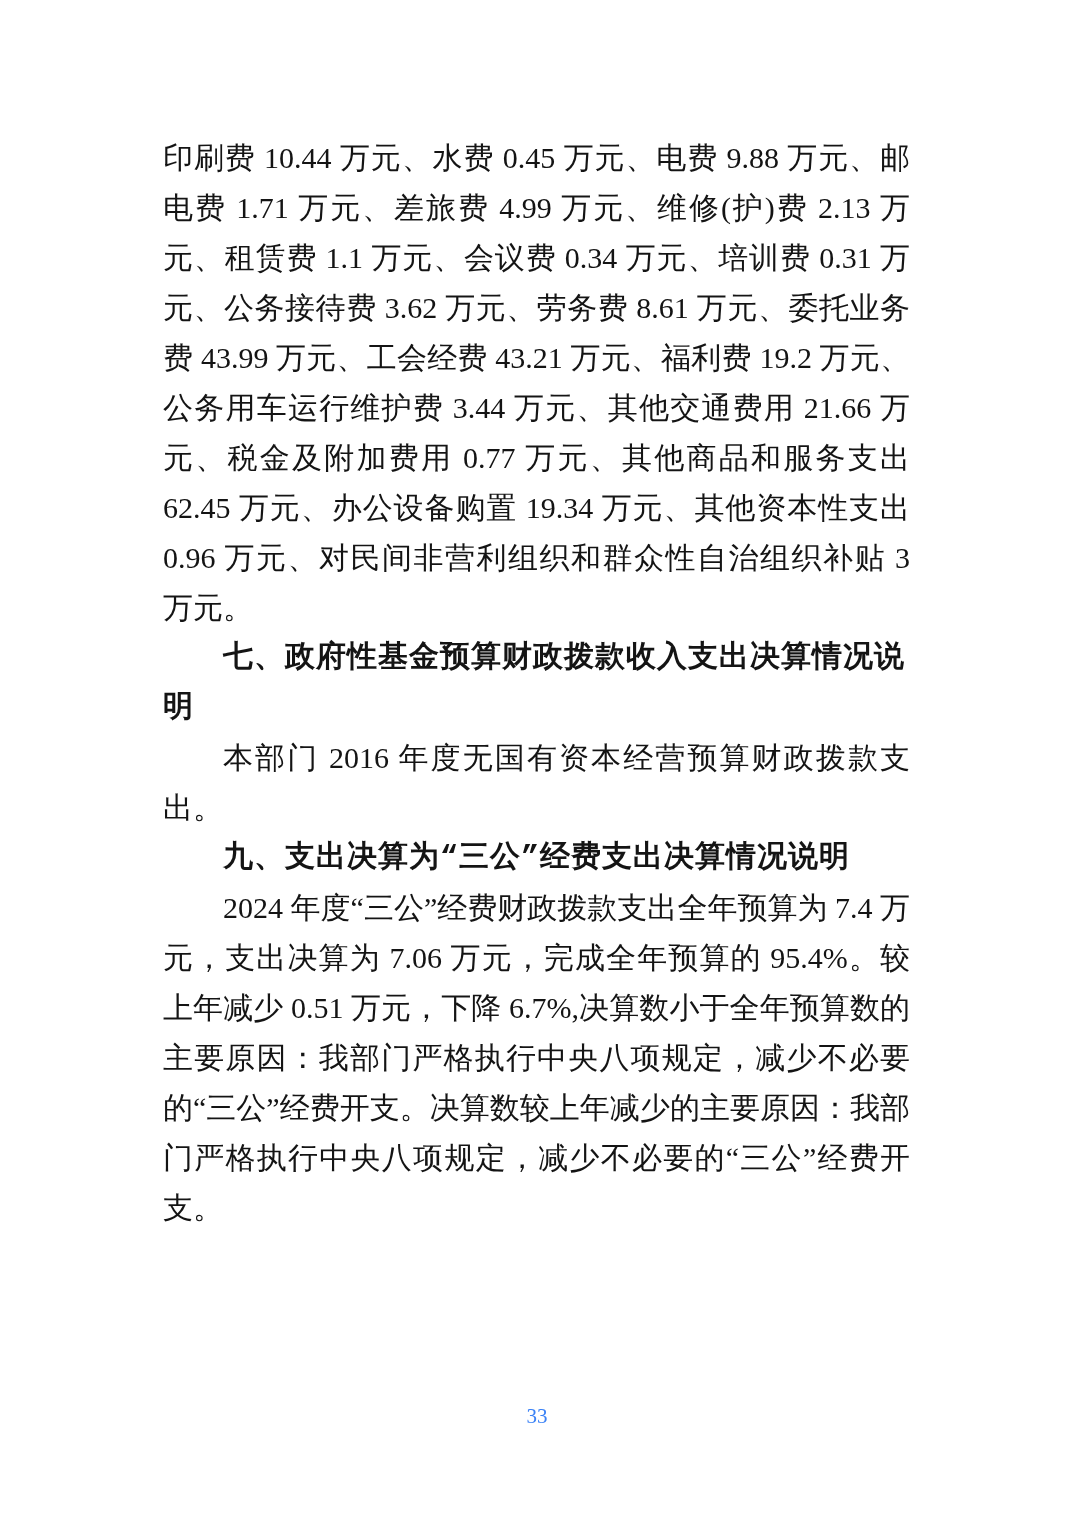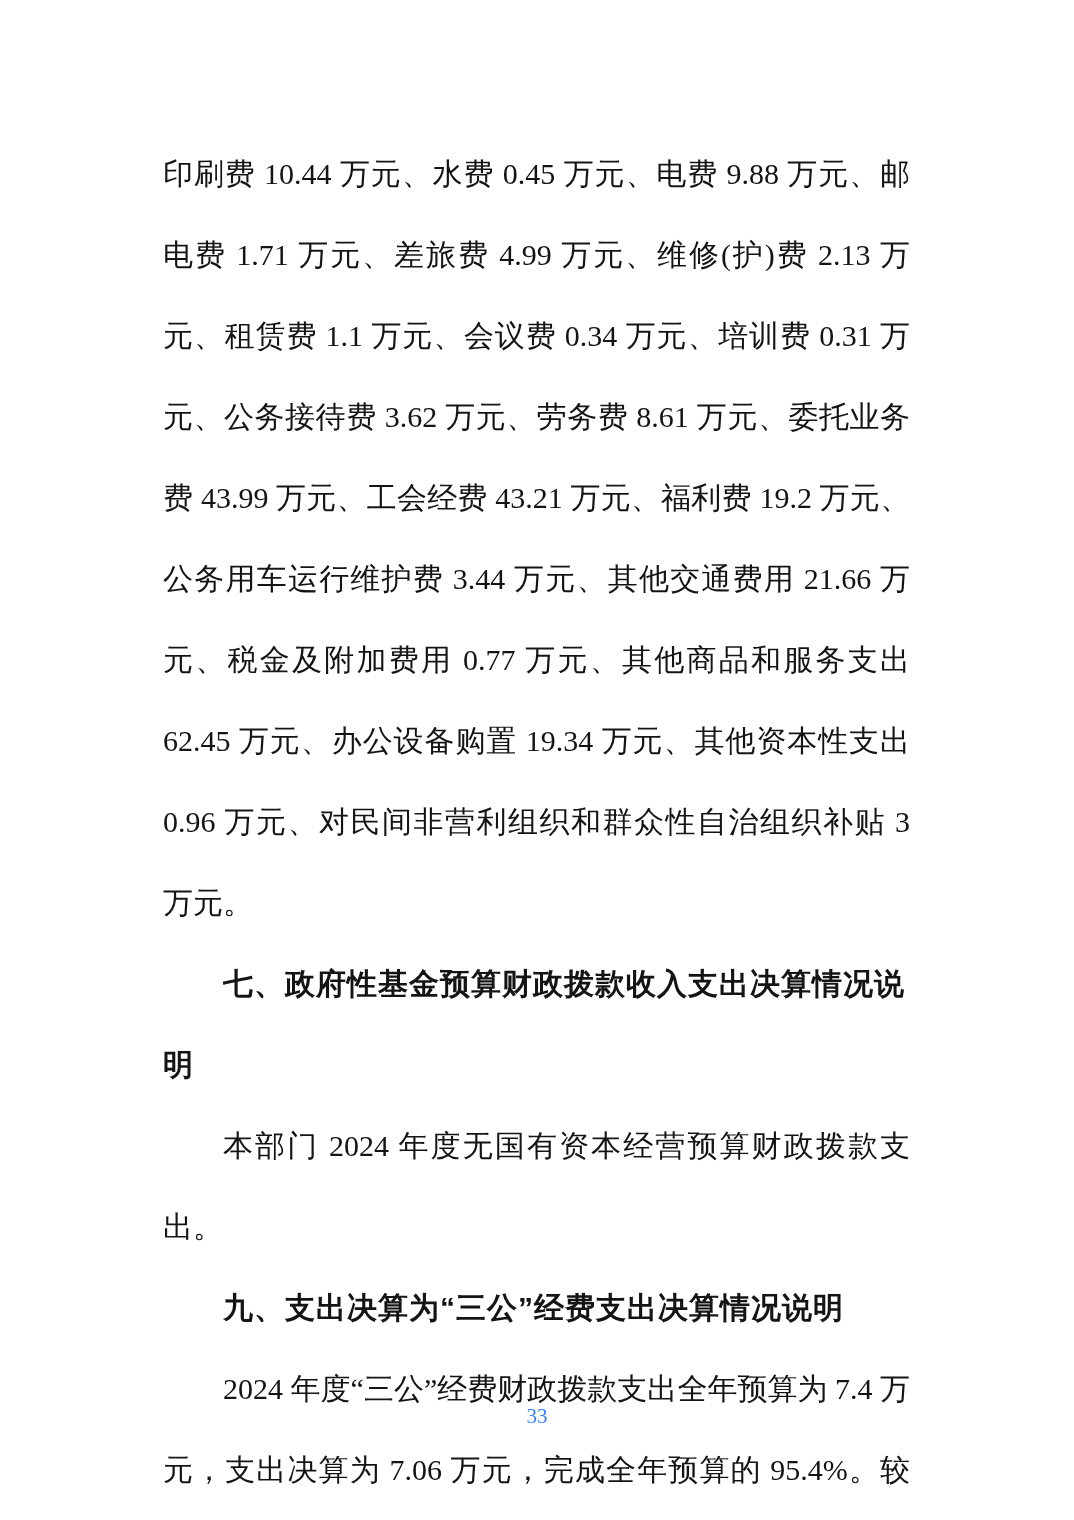--- a/index.html
+++ b/index.html
@@ -23,27 +23,27 @@
     width: 747px;
     font-size: 30px;
     line-height: 56.5px;
     text-align: justify;
     text-justify: inter-ideograph;
   }
   .content p, .content h2 {
     margin: 0;
     padding: 0;
     font-size: 30px;
-    line-height: 81px;
+    line-height: 50px;
   }
   .para-indent {
     text-indent: 60px;
   }
   .section-heading {
-    font-family: Liberation Sans, sans-serif;
+    font-family: Liberation Mono, monospace;
     font-weight: 700;
     text-indent: 60px;
     text-align: left;
     letter-spacing: 1px;
   }
   .sub-heading {
     text-indent: 60px;
   }
   .page-footer {
     position: absolute;
@@ -61,21 +61,21 @@
 <body>
 
 <div class="page">
   <div class="content">
     <p class="para-continuation">印刷费 10.44 万元、水费 0.45 万元、电费 9.88 万元、邮电费 1.71 万元、差旅费 4.99 万元、维修(护)费 2.13 万元、租赁费 1.1 万元、会议费 0.34 万元、培训费 0.31 万元、公务接待费 3.62 万元、劳务费 8.61 万元、委托业务费 43.99 万元、工会经费 43.21 万元、福利费 19.2 万元、公务用车运行维护费 3.44 万元、其他交通费用 21.66 万元、税金及附加费用 0.77 万元、其他商品和服务支出 62.45 万元、办公设备购置 19.34 万元、其他资本性支出 0.96 万元、对民间非营利组织和群众性自治组织补贴 3 万元。</p>
 
     <h2 class="section-heading">七、政府性基金预算财政拨款收入支出决算情况说明</h2>
 
 
 
-    <p class="para-indent">本部门 2024 年度无国有资本经营预算财政拨款支出。</p>
+    <p class="para-indent">本部门 2016 年度无国有资本经营预算财政拨款支出。</p>
 
     <h2 class="section-heading">九、支出决算为“三公”经费支出决算情况说明</h2>
 
 
     <p class="para-indent">2024 年度“三公”经费财政拨款支出全年预算为 7.4 万元，支出决算为 7.06 万元，完成全年预算的 95.4%。较上年减少 0.51 万元，下降 6.7%,决算数小于全年预算数的主要原因：我部门严格执行中央八项规定，减少不必要的“三公”经费开支。决算数较上年减少的主要原因：我部门严格执行中央八项规定，减少不必要的“三公”经费开支。</p>
 
   </div>
 
   <div class="page-footer">33</div>
 </div>

